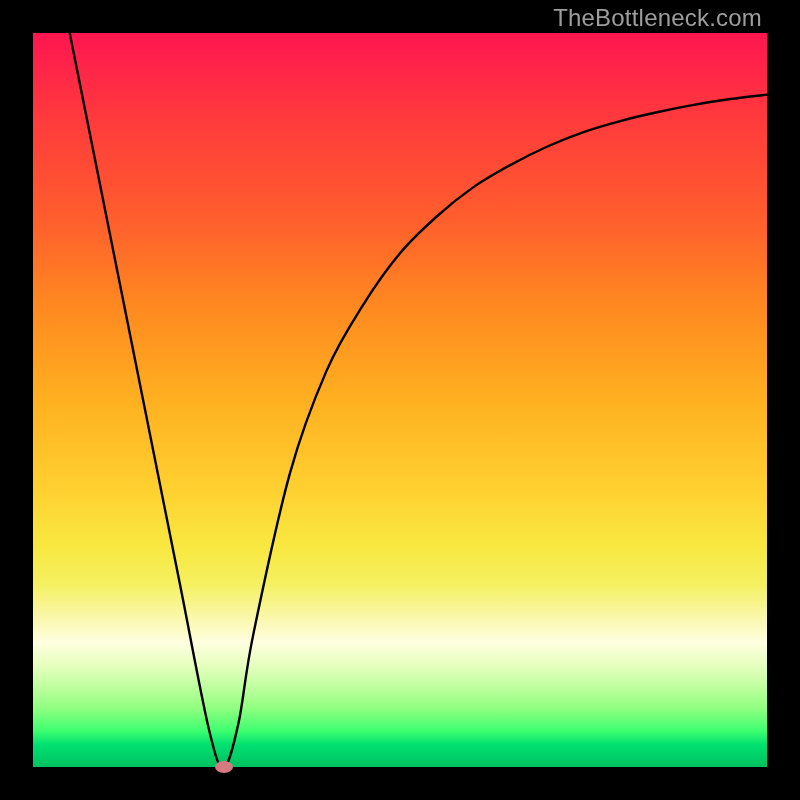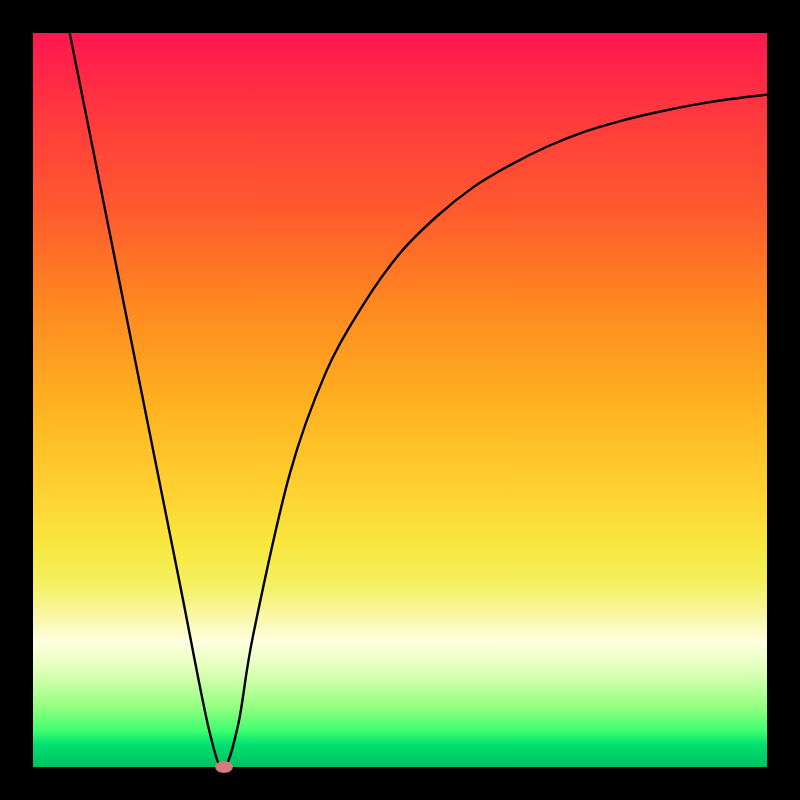--- a/index.html
+++ b/index.html
@@ -76,13 +76,14 @@
 </head>
 <body>
 
 <div class="chart-container">
   <div class="plot-area">
     <svg class="curve-svg" viewBox="0 0 734 734" preserveAspectRatio="none">
       <path class="curve-path" d="M 36.7 0 C 42.81666666666667 30.583333333333332 61.16666666666667 122.33333333333334 73.4 183.5 C 85.63333333333334 244.66666666666666 97.86666666666666 305.8333333333333 110.1 367 C 122.33333333333333 428.1666666666667 135.79000000000002 495.45 146.8 550.5 C 157.81 605.55 168.82 666.7166666666666 176.16 697.3 C 183.5 727.8833333333333 185.94666666666666 735.2233333333334 190.84 734 C 195.73333333333335 732.7766666666666 200.62666666666667 711.98 205.52 689.96 C 210.41333333333336 667.94 211.63666666666666 643.4733333333334 220.2 601.88 C 228.76333333333332 560.2866666666666 244.66666666666663 484.44 256.9 440.4 C 269.1333333333333 396.35999999999996 281.3666666666667 365.77666666666664 293.6 337.64 C 305.83333333333337 309.50333333333333 318.06666666666666 291.1533333333333 330.3 271.58 C 342.53333333333336 252.00666666666666 354.76666666666665 234.88000000000005 367 220.20000000000005 C 379.23333333333335 205.52000000000004 391.4666666666667 194.51000000000002 403.70000000000005 183.5 C 415.9333333333334 172.48999999999998 428.16666666666663 162.70333333333332 440.4 154.14 C 452.6333333333333 145.57666666666665 464.8666666666667 138.84833333333333 477.1 132.12 C 489.33333333333337 125.39166666666667 501.5666666666666 119.27499999999998 513.8 113.76999999999998 C 526.0333333333333 108.26499999999999 538.2666666666667 103.37166666666668 550.5 99.09000000000003 C 562.7333333333333 94.80833333333338 574.9666666666667 91.38300000000005 587.2 88.08000000000004 C 599.4333333333334 84.77700000000003 611.6666666666666 81.96333333333327 623.9 79.27199999999993 C 636.1333333333333 76.5806666666666 648.3666666666667 74.13400000000001 660.6 71.93200000000002 C 672.8333333333334 69.73000000000002 685.0666666666666 67.77266666666661 697.3 66.05999999999995 C 709.5333333333333 64.34733333333328 727.8833333333333 62.39000000000004 734 61.65600000000006"></path>
     </svg>
     <div class="marker" style="left: 190.84px; top: 734px;"></div>
   </div>
+  <div class="source-label">TheBottleneck.com</div>
 </div>
 
 </body></html>

